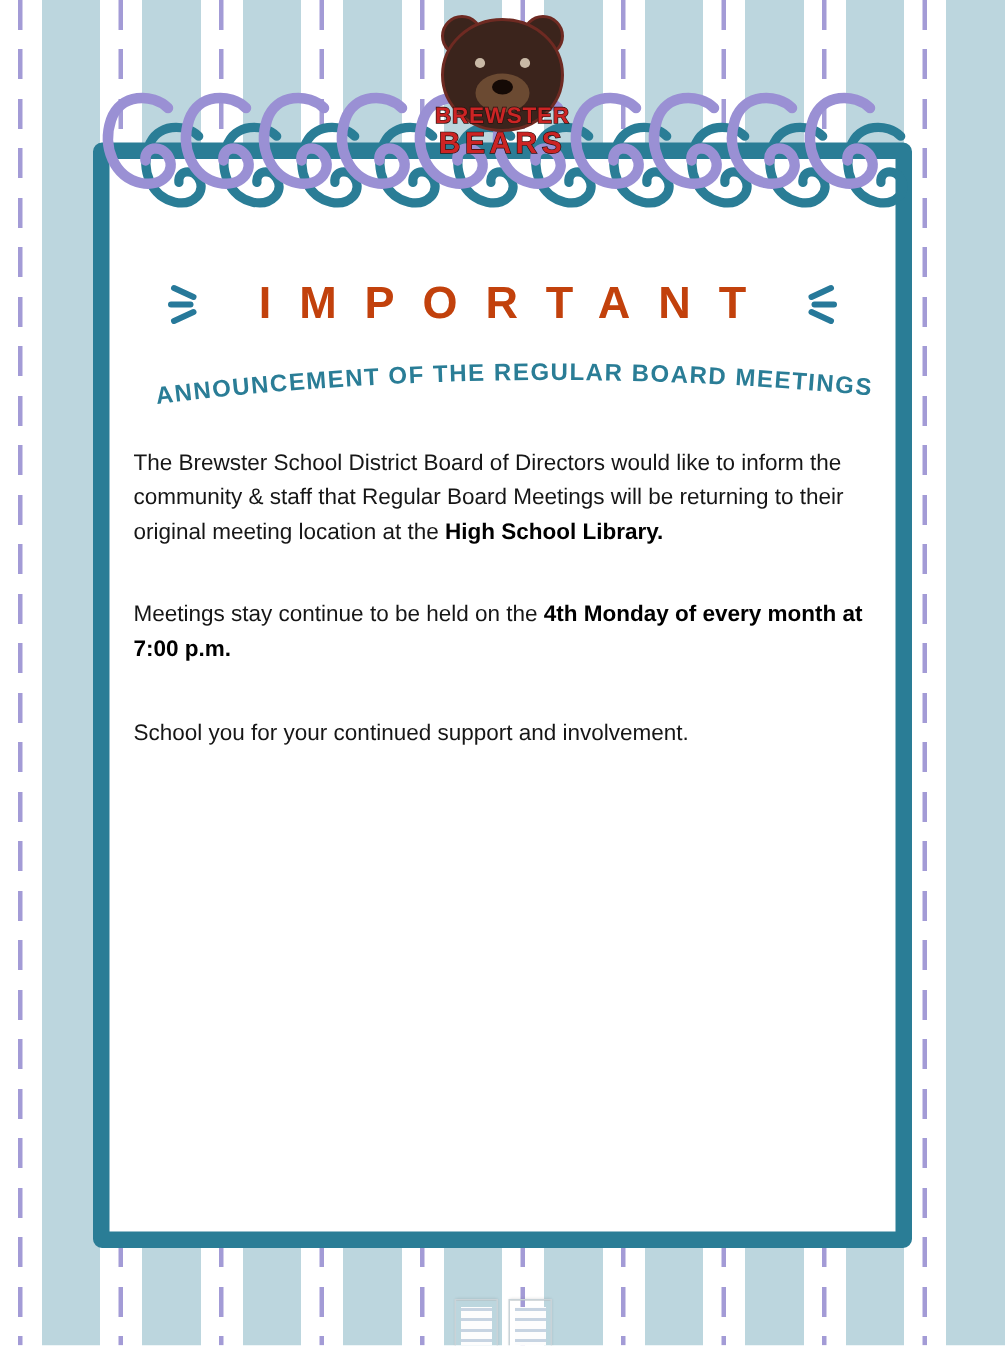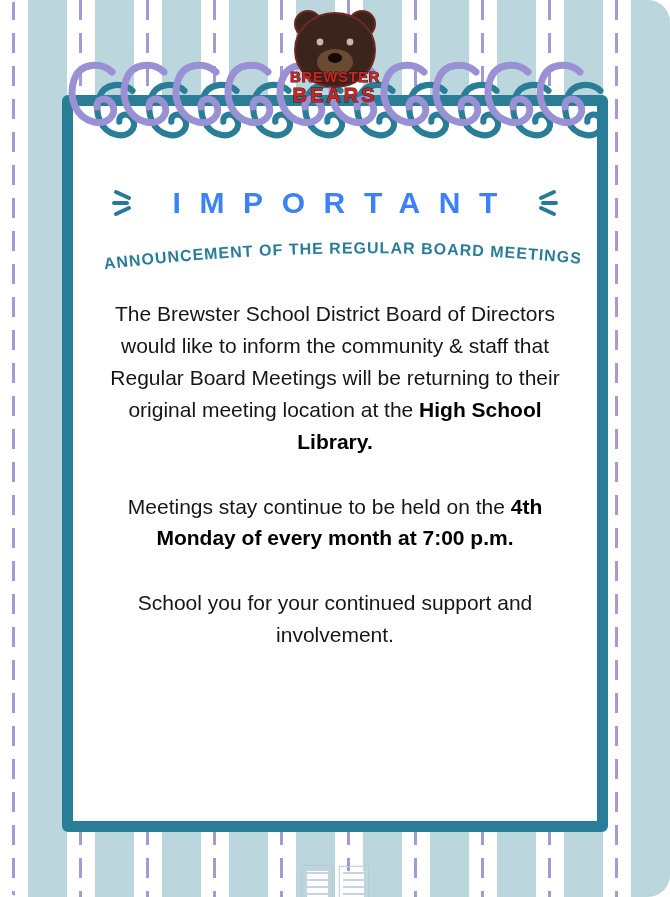--- a/index.html
+++ b/index.html
@@ -7,21 +7,20 @@
   body { font-family: "Liberation Sans", sans-serif; }
 
   .canvas {
     position: relative;
     width: 670px; height: 897px;
     overflow: hidden;
     
     background: repeating-linear-gradient(90deg,
       #ffffff 0 28px,
       #bcd6de 28px 67px);
-    border-radius: 22px;
   }
 
   
   .dash-line {
     position: absolute;
     top: 0; bottom: 0;
     width: 3px;
     background: repeating-linear-gradient(180deg, #a39bd6 0 20px, transparent 20px 33px);
     z-index: 1;
   }
@@ -60,43 +59,43 @@
     display: flex;
     align-items: center;
     justify-content: center;
     gap: 16px;
   }
   .title {
     font-size: 30px;
     font-weight: 700;
     letter-spacing: 0.62em;
     text-indent: 0.62em; 
-    color: #3b82f6;
+    color: #c2410c;
   }
   .sparkle { flex: 0 0 auto; }
 
   .subtitle-svg {
     display: block;
     margin: 6px auto 0 auto;
   }
   .subtitle-text {
     font-family: "Liberation Sans", sans-serif;
     font-weight: 700;
     font-size: 16px;
     letter-spacing: 1px;
     fill: #2a7d96;
   }
 
   .body-text {
     width: 492px;
     margin: 16px auto 0 auto;
-    font-size: 21px;
+    font-size: 15px;
     line-height: 1.52;
     color: #161616;
-    text-align: center;
+    text-align: left;
   }
   .body-text p { margin: 0 0 33px 0; }
   .body-text p.tight { margin-bottom: 0; }
   .body-text strong { font-weight: 700; color: #000; }
 
   
   .footer-thumbs {
     position: absolute;
     left: 0; right: 0; top: 866px;
     display: flex;

